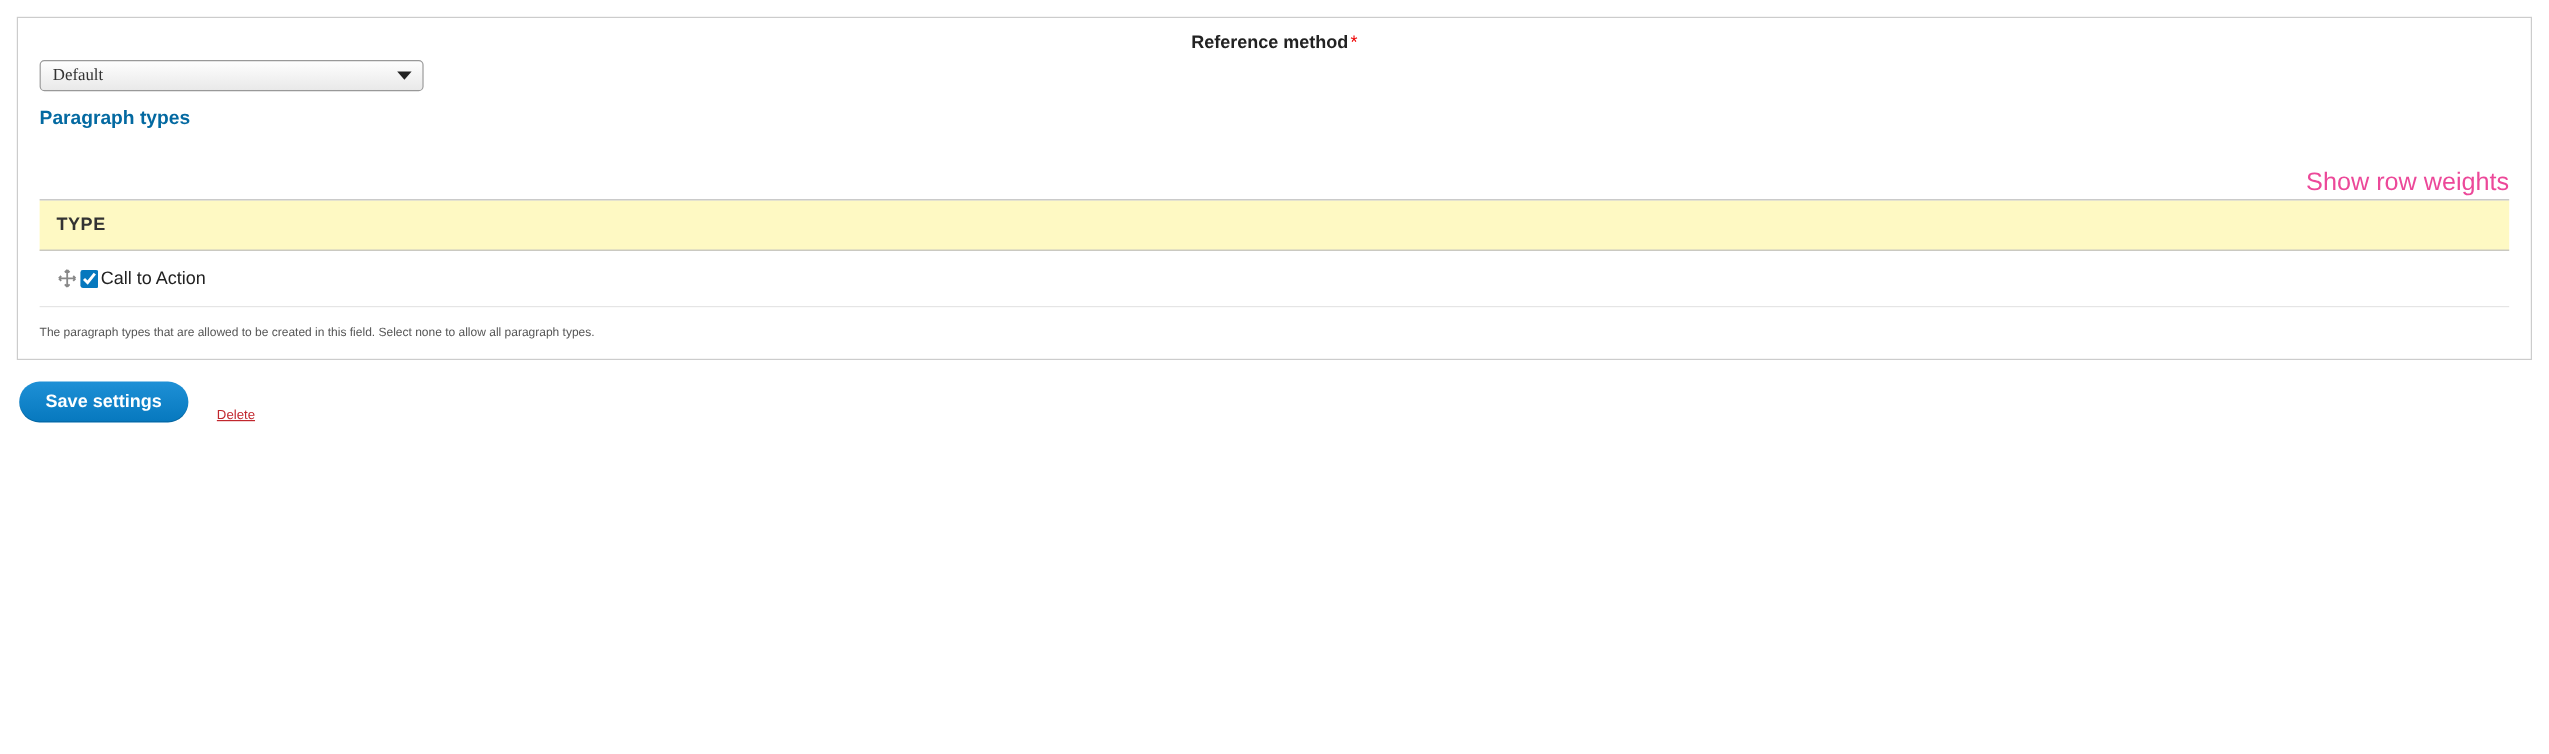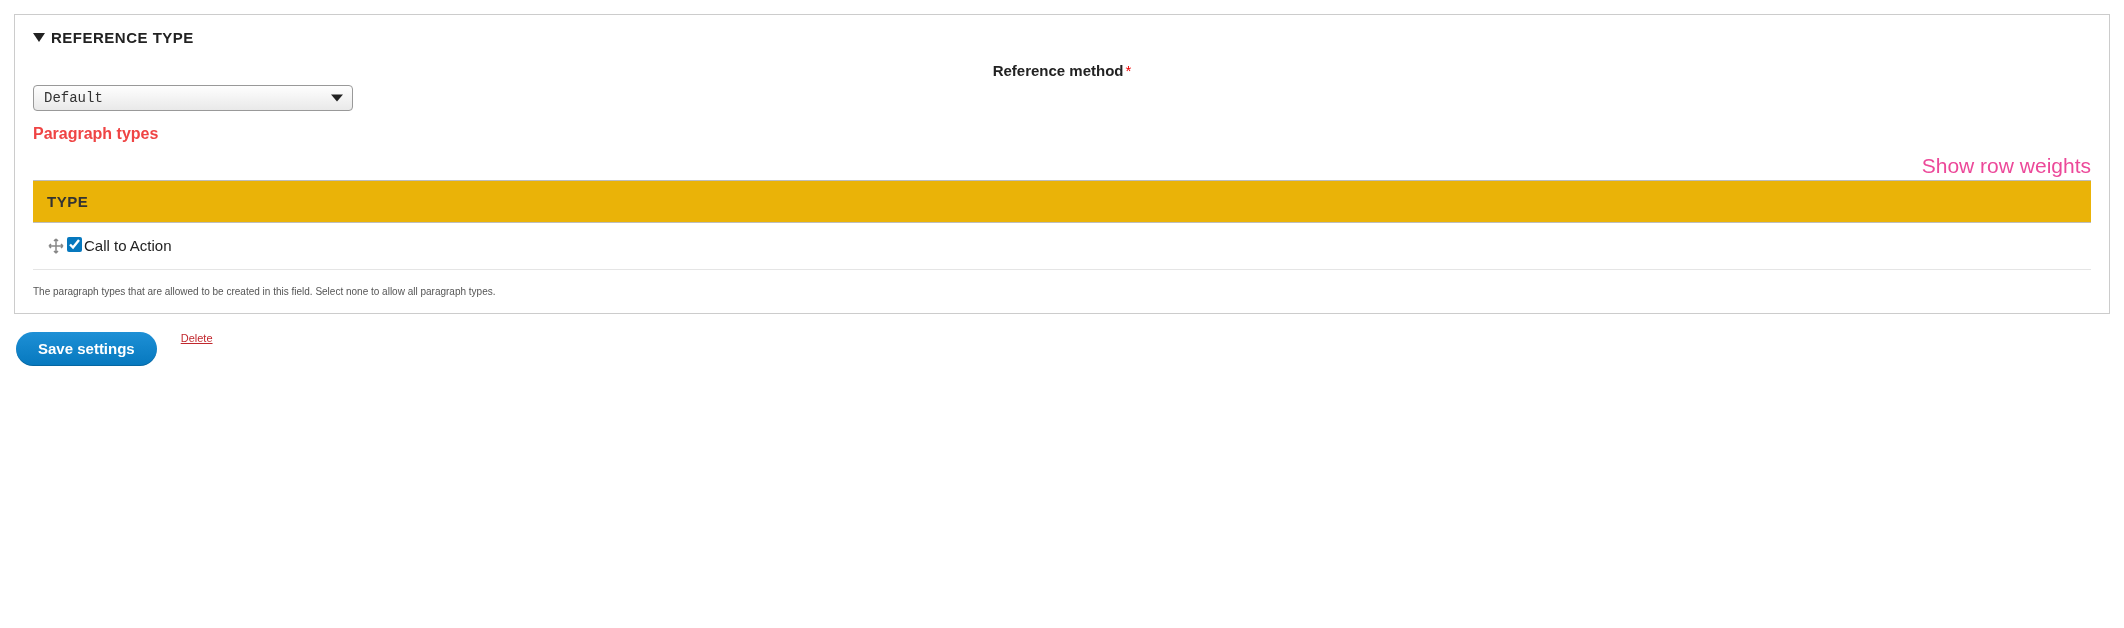--- a/index.html
+++ b/index.html
@@ -60,21 +60,21 @@
       display: inline-block;
     }
     .select-el {
       appearance: none;
       -webkit-appearance: none;
       -moz-appearance: none;
       width: 320px;
       height: 26px;
       padding: 2px 30px 2px 10px;
       font-size: 14px;
-      font-family: Liberation Mono, monospace;
+      font-family: Liberation Serif, serif;
       border: 1px solid #999;
       border-radius: 4px;
       background: linear-gradient(#fefefe, #e9e9e9);
       color: #333;
       cursor: pointer;
     }
     .select-arrow {
       position: absolute;
       right: 10px;
       top: 50%;
@@ -82,22 +82,22 @@
       pointer-events: none;
       width: 0;
       height: 0;
       border-left: 6px solid transparent;
       border-right: 6px solid transparent;
       border-top: 7px solid #222;
     }
     .section-title {
       font-weight: 700;
       font-size: 16px;
-      margin-bottom: 11px;
-      color: #ef4444;
+      margin-bottom: 32px;
+      color: #0369a1;
     }
     .show-weights-row {
       text-align: right;
       margin-bottom: 2px;
     }
     .link-blue {
       color: #ec4899;
       text-decoration: none;
       font-size: 21px;
       cursor: pointer;
@@ -107,30 +107,31 @@
       border-collapse: collapse;
     }
     .tbl thead th {
       text-align: left;
       font-weight: 700;
       font-size: 15px;
       letter-spacing: 0.5px;
       padding: 12px 14px;
       border-top: 1px solid #bdbdbd;
       border-bottom: 1px solid #bdbdbd;
-      background: #eab308;
+      background: #fef9c3;
       color: #333;
     }
     .tbl tbody td {
       padding: 14px 14px;
       border-bottom: 1px solid #e5e5e5;
       vertical-align: middle;
     }
     .row-inner {
       display: flex;
+      align-items: center;
       gap: 2px;
     }
     .drag-handle {
       color: #888;
       cursor: move;
       display: inline-flex;
       align-items: center;
       justify-content: center;
       width: 18px;
       height: 18px;
@@ -149,21 +150,21 @@
       font-size: 15px;
       color: #222;
     }
     .description {
       color: #555;
       font-size: 10px;
       margin-top: 16px;
     }
     .actions {
       display: flex;
-      align-items: flex-start;
+      align-items: flex-end;
       gap: 24px;
       padding-left: 2px;
     }
     .btn-primary {
       display: inline-block;
       border: none;
       border-radius: 20px;
       background: linear-gradient(#1e90d6, #0678be);
       color: #fff;
       font-weight: 700;
@@ -177,24 +178,20 @@
       color: #c1272d;
       text-decoration: underline;
       font-size: 11px;
       cursor: pointer;
     }
   </style>
 </head>
 <body>
 
 <div class="fieldset">
-  <div class="legend-row">
-    <span class="triangle-down"></span>
-    <span class="legend-text">REFERENCE TYPE</span>
-  </div>
 
   <div class="form-item">
     <div class="label-row">
       <span>Reference method</span><span class="required-star">*</span>
     </div>
     <div class="select-wrap">
       <select class="select-el">
         <option>Default</option>
       </select>
       <span class="select-arrow"></span>

